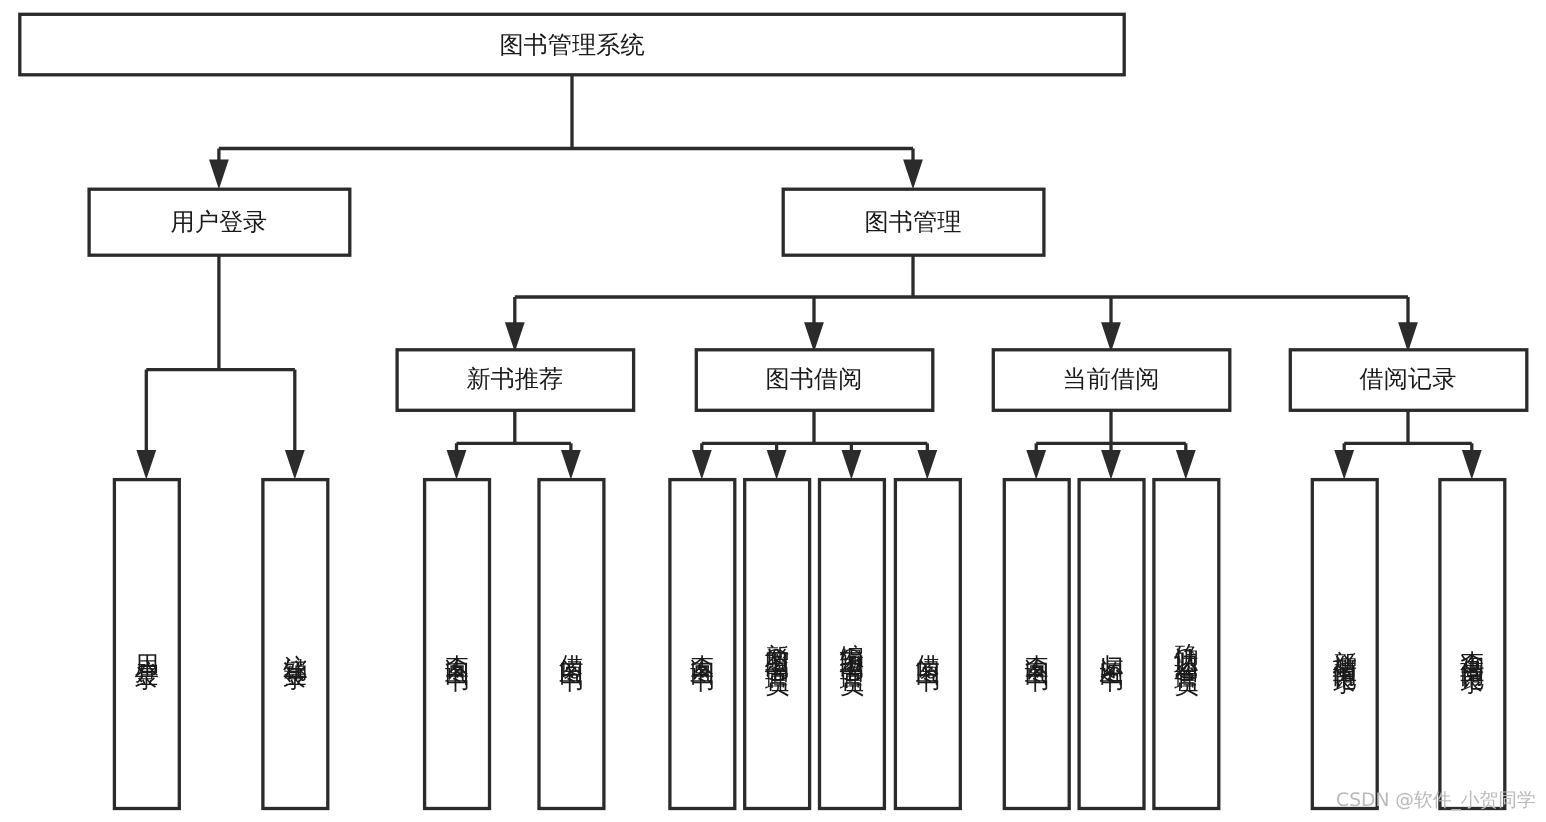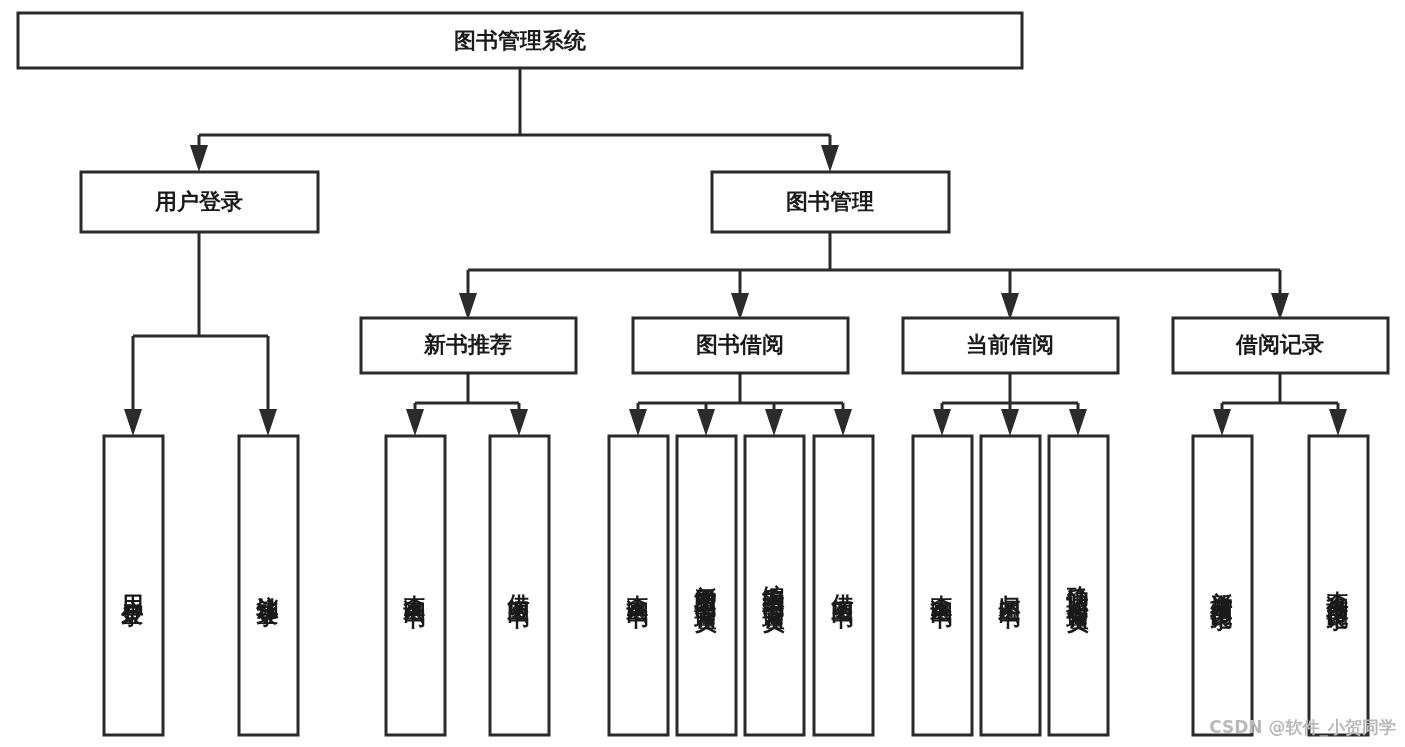--- a/index.html
+++ b/index.html
@@ -11,21 +11,20 @@
     width: 1405px;
     height: 747px;
     overflow: hidden;
     font-family: "DejaVu Sans", "Liberation Sans", sans-serif;
   }
   #diagram-root {
     position: relative;
     width: 1405px;
     height: 596px;
     background: #ffffff;
-    font-weight: bold;
   }
   svg.diagram-svg {
     position: absolute;
     top: 0;
     left: 0;
     width: 1405px;
     height: 747px;
     display: block;
   }
   .node-box {

